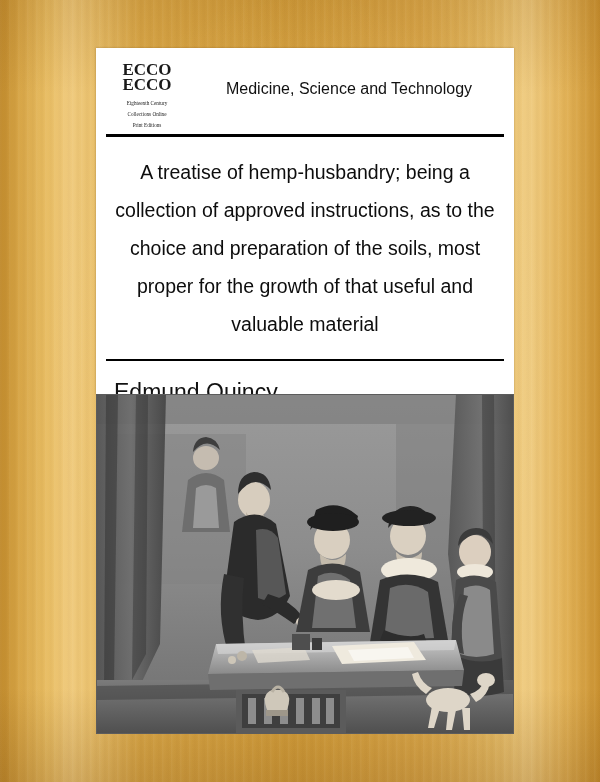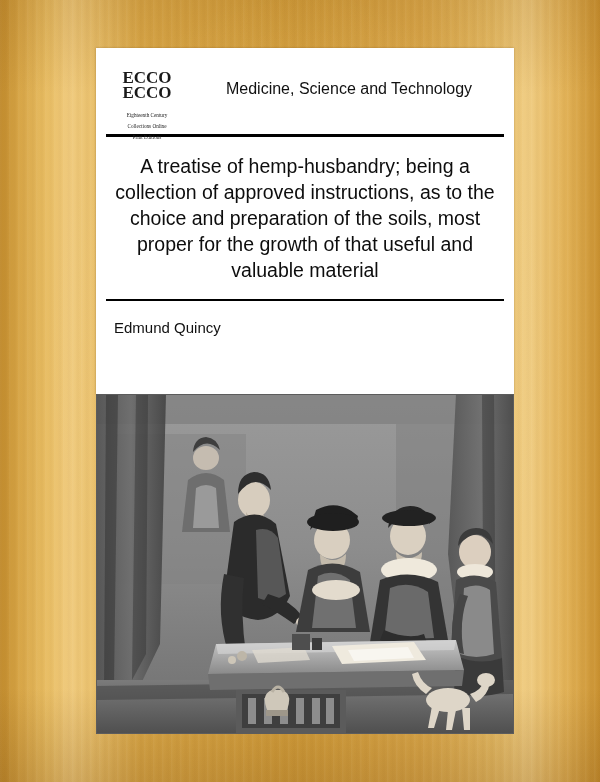--- a/index.html
+++ b/index.html
@@ -72,21 +72,21 @@
     left: 14px;
     top: 14px;
     width: 74px;
     text-align: center;
     line-height: 1;
   }
   .ecco-mark {
     position: relative;
     width: 70px;
     height: 34px;
-    margin: 8px auto;
+    margin: 0 auto;
   }
   .ecco-row {
     font-family: "Liberation Serif", serif;
     font-weight: bold;
     font-size: 17px;
     letter-spacing: 0px;
     color: #111;
     line-height: 15px;
   }
   .ecco-row.top {
@@ -119,32 +119,32 @@
     background: #000;
     margin: 0 10px;
   }
   .rule.thin { height: 2px; }
 
   .title-block {
     padding: 16px 14px 16px 14px;
   }
   .book-title {
     font-size: 19.5px;
-    line-height: 26px;
+    line-height: 38px;
     color: #0d0d0d;
     text-align: center;
     font-family: "Liberation Sans", sans-serif;
   }
 
   .author-block {
     padding: 18px 0 0 18px;
     height: 56px;
   }
   .author-name {
-    font-size: 15px;
+    font-size: 23px;
     color: #111;
     font-family: "Liberation Sans", sans-serif;
   }
 
   
   .illustration {
     position: absolute;
     left: 96px;
     top: 394px;
     width: 418px;

